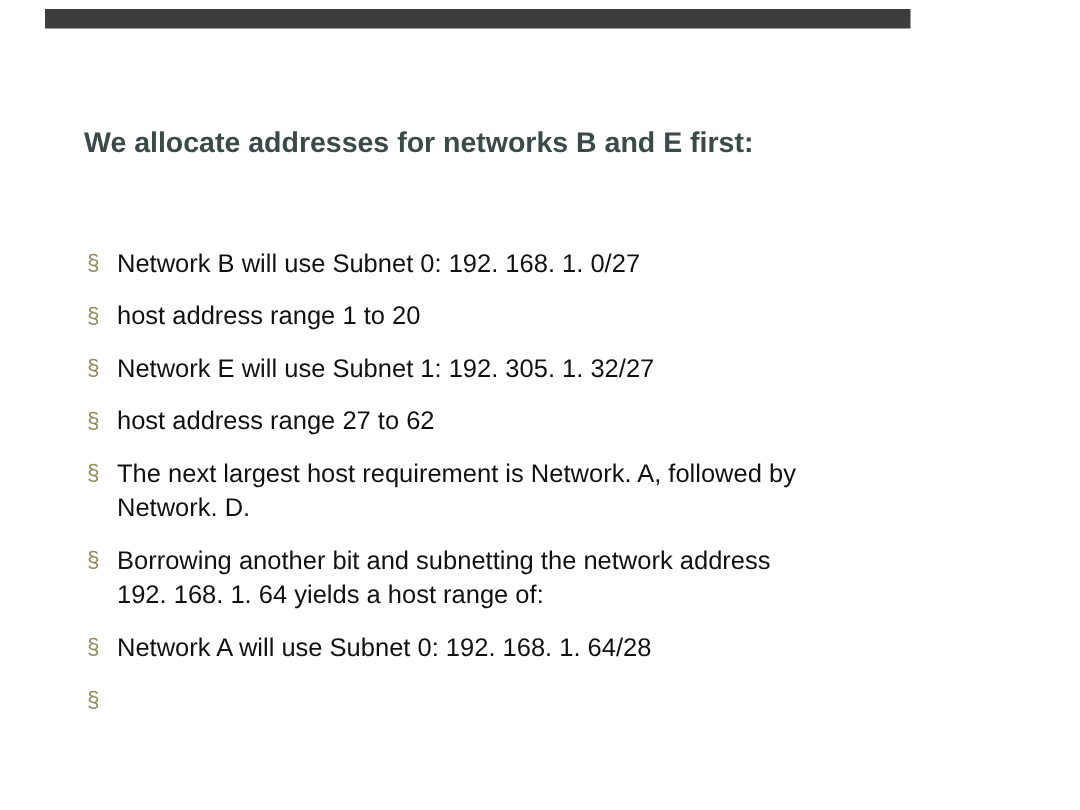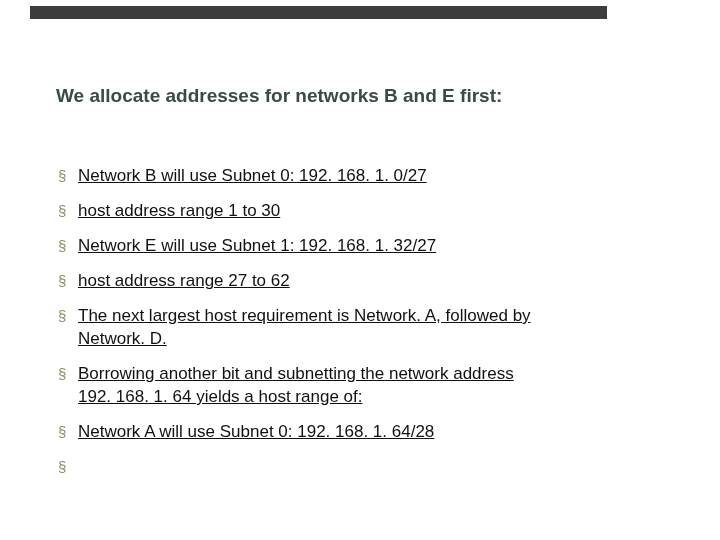--- a/index.html
+++ b/index.html
@@ -61,44 +61,43 @@
   .bullet-marker {
     position: absolute;
     left: 2px;
     top: 0;
     font-size: 15px;
     line-height: 23px;
     color: var(--bullet-marker, #8e8e5e);
   }
   .bullet-text {
     white-space: pre-line;
-    text-decoration: underline;
   }
 </style>
 </head>
 <body>
 
 <div class="slide">
   <div class="bar-top"></div>
   <div class="bar-right"></div>
 
   <h1 class="title">We allocate addresses for networks B and E first:</h1>
 
   <ul class="bullets">
     <li class="bullet">
       <span class="bullet-marker">§</span>
       <span class="bullet-text">Network B will use Subnet 0: 192. 168. 1. 0/27</span>
     </li>
     <li class="bullet">
       <span class="bullet-marker">§</span>
-      <span class="bullet-text">host address range 1 to 30</span>
+      <span class="bullet-text">host address range 1 to 20</span>
     </li>
     <li class="bullet">
       <span class="bullet-marker">§</span>
-      <span class="bullet-text">Network E will use Subnet 1: 192. 168. 1. 32/27</span>
+      <span class="bullet-text">Network E will use Subnet 1: 192. 305. 1. 32/27</span>
     </li>
     <li class="bullet">
       <span class="bullet-marker">§</span>
       <span class="bullet-text">host address range 27 to 62</span>
     </li>
     <li class="bullet">
       <span class="bullet-marker">§</span>
       <span class="bullet-text">The next largest host requirement is Network. A, followed by
 Network. D.</span>
     </li>

